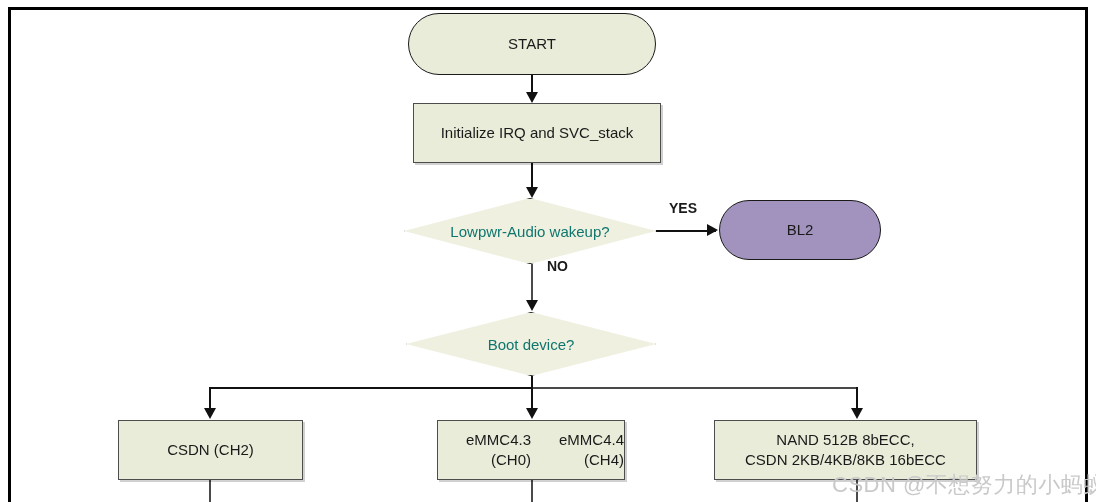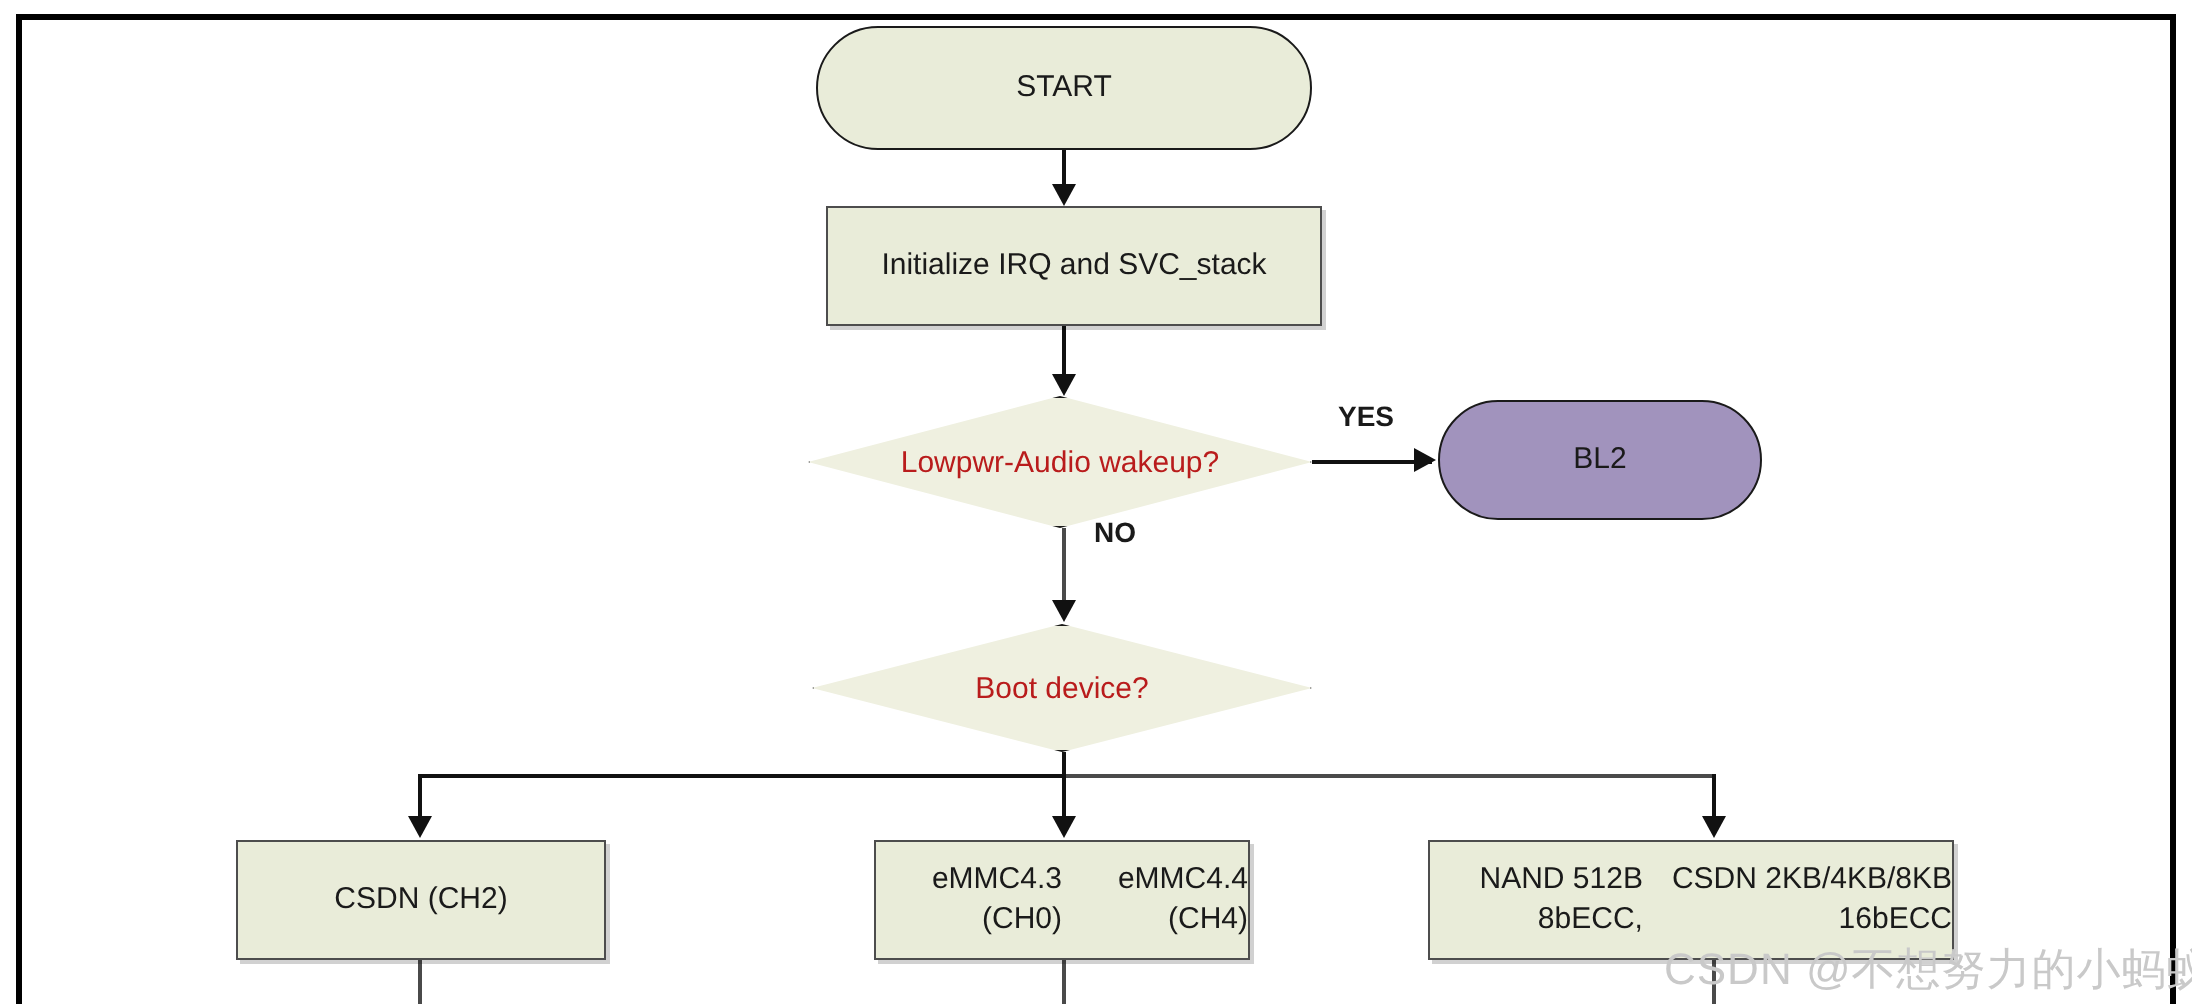--- a/index.html
+++ b/index.html
@@ -71,21 +71,21 @@
     border: 1.6px solid #1a1a1a;
     clip-path: polygon(50% 0%, 100% 50%, 50% 100%, 0% 50%);
   }
   .decision .dia-label {
     position: absolute;
     inset: 0;
     display: flex;
     align-items: center;
     justify-content: center;
     font-size: 15px;
-    color: #b91c1c;
+    color: #0f766e;
     white-space: nowrap;
   }
 
   
   .vline {
     position: absolute;
     width: 1.6px;
     background: #4a4a4a;
     z-index: 1;
   }
@@ -195,21 +195,21 @@
     <span>CSDN (CH2)</span>
   </div>
   <div class="vline" style="left:209px; top:480px; height:22px;"></div>
 
   <div class="node proc" style="left:437px; top:420px; width:188px; height:60px; flex-direction:row;">
     <span>eMMC4.3 (CH0)</span>
     <span>eMMC4.4 (CH4)</span>
   </div>
   <div class="vline" style="left:531px; top:480px; height:22px;"></div>
 
-  <div class="node proc" style="left:714px; top:420px; width:263px; height:60px; flex-direction:row;">
+  <div class="node proc" style="left:714px; top:420px; width:263px; height:60px; flex-direction:column;">
     <span>NAND 512B 8bECC,</span>
     <span>CSDN 2KB/4KB/8KB 16bECC</span>
   </div>
   <div class="vline" style="left:856px; top:480px; height:22px;"></div>
 
   <div class="watermark" style="left:832px; top:470px;">CSDN @不想努力的小蚂蚁</div>
 
 </div>
 
 </body></html>

